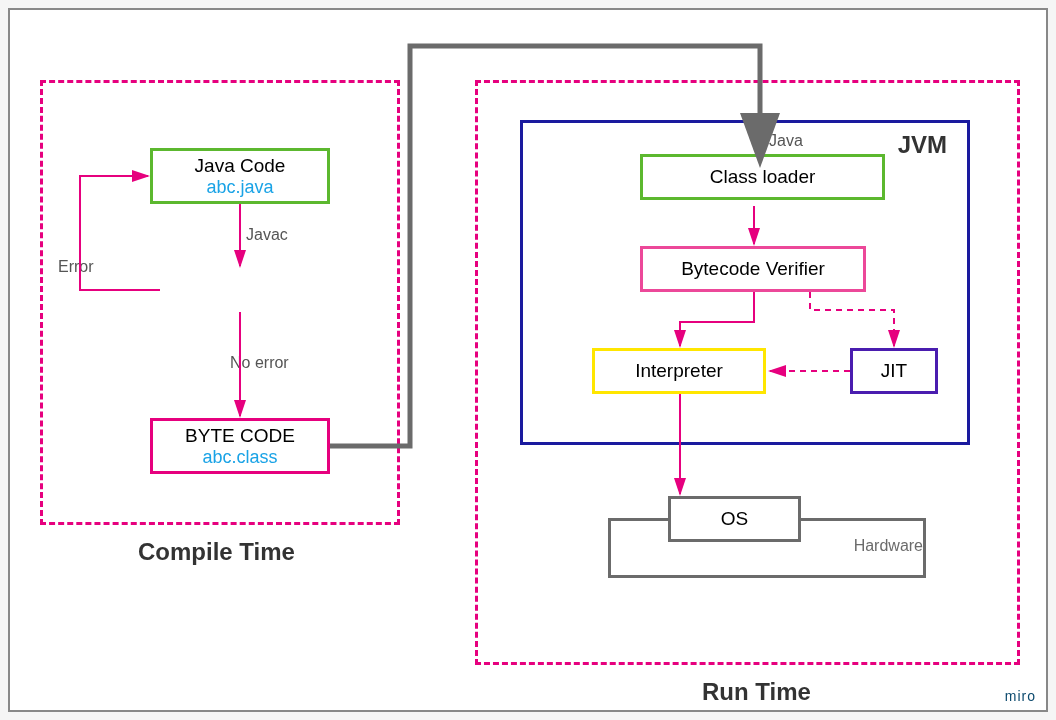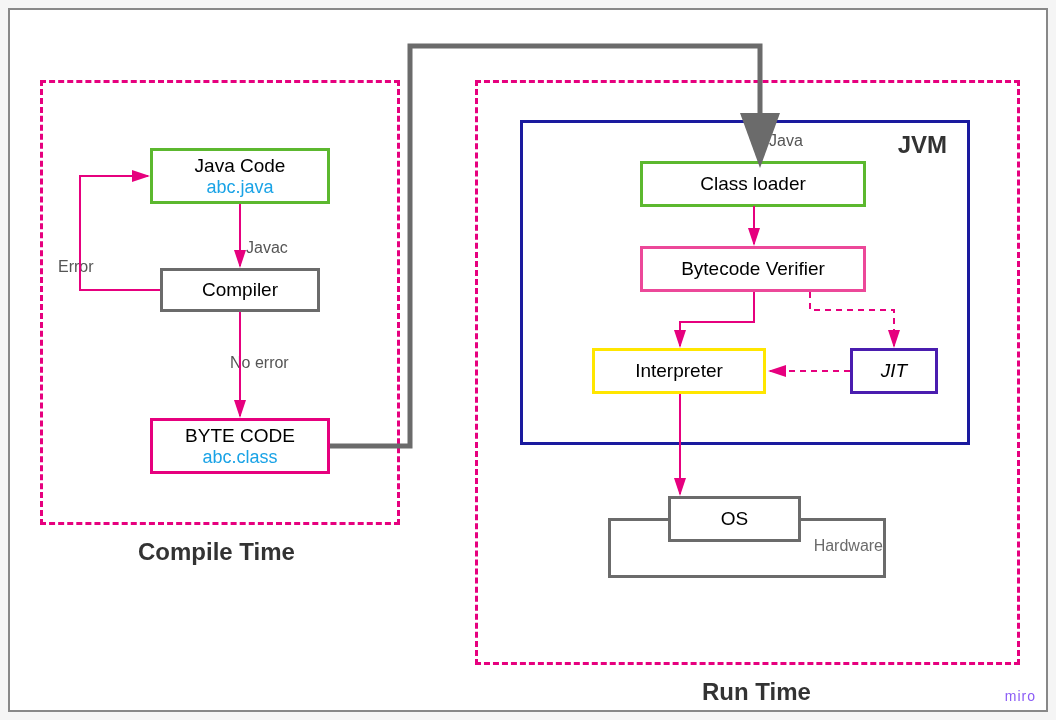--- a/index.html
+++ b/index.html
@@ -61,43 +61,42 @@
   }
   .compiler {
     left: 150px; top: 258px; width: 160px; height: 44px;
     border: 3px solid #6b6b6b;
   }
   .bytecode {
     left: 140px; top: 408px; width: 180px; height: 56px;
     border: 3px solid #e6007e;
   }
   .classloader {
-    left: 630px; top: 151px; width: 226px; height: 46px;
+    left: 630px; top: 144px; width: 245px; height: 46px;
     border: 3px solid #5cb82f;
   }
   .verifier {
     left: 630px; top: 236px; width: 226px; height: 46px;
     border: 3px solid #ec4899;
   }
   .interpreter {
     left: 582px; top: 338px; width: 174px; height: 46px;
     border: 3px solid #ffe600;
   }
   .jit {
     left: 840px; top: 338px; width: 88px; height: 46px;
     border: 3px solid #4a1daf;
-    font-style: italic;
   }
   .os {
     left: 658px; top: 486px; width: 133px; height: 46px;
     border: 3px solid #6b6b6b;
     z-index: 2;
   }
   .hardware {
-    left: 598px; top: 508px; width: 278px; height: 60px;
+    left: 598px; top: 508px; width: 318px; height: 60px;
     border: 3px solid #6b6b6b;
     font-size: 16px;
     display: flex; align-items: flex-end; justify-content: center;
     padding-bottom: 4px;
     z-index: 1;
     color: #6b6b6b;
   }
   .jvm-label {
     position: absolute;
     right: 20px; top: 8px;
@@ -117,21 +116,21 @@
   .edge-label {
     position: absolute;
     font-size: 16px;
     color: #555;
   }
   .miro {
     position: absolute;
     right: 10px;
     bottom: 6px;
     font-size: 14px;
-    color: #8b5cf6;
+    color: #0c4a6e;
     letter-spacing: 1px;
   }
   svg.overlay {
     position: absolute;
     left: 0; top: 0;
     width: 1036px; height: 700px;
     pointer-events: none;
   }
 </style>
 </head>
@@ -143,23 +142,20 @@
   <div class="dashed-box runtime-region"></div>
   <div class="jvm-box">
     <span class="jvm-label">JVM</span>
   </div>
 
   <div class="node javacode">
     <span>Java Code</span>
     <span class="subtext">abc.java</span>
   </div>
 
-  <div class="node compiler">
-    <span>Compiler</span>
-  </div>
 
   <div class="node bytecode">
     <span>BYTE CODE</span>
     <span class="subtext">abc.class</span>
   </div>
 
   <div class="node classloader">
     <span>Class loader</span>
   </div>
 
@@ -175,21 +171,21 @@
     <span>JIT</span>
   </div>
 
   <div class="node hardware">
     <span>Hardware</span>
   </div>
   <div class="node os">
     <span>OS</span>
   </div>
 
-  <span class="edge-label" style="left:236px; top:216px;margin-top:13px;">Javac</span>
+  <span class="edge-label" style="left:236px; top:216px;">Javac</span>
   <span class="edge-label" style="left:48px; top:248px;">Error</span>
   <span class="edge-label" style="left:220px; top:344px;">No error</span>
   <span class="edge-label" style="left:759px; top:122px;">Java</span>
 
   <span class="title compile-title">Compile Time</span>
   <span class="title runtime-title">Run Time</span>
 
   <svg class="overlay">
     <defs>
       <marker id="arr-pink" markerWidth="10" markerHeight="10" refX="8" refY="3" orient="auto">

